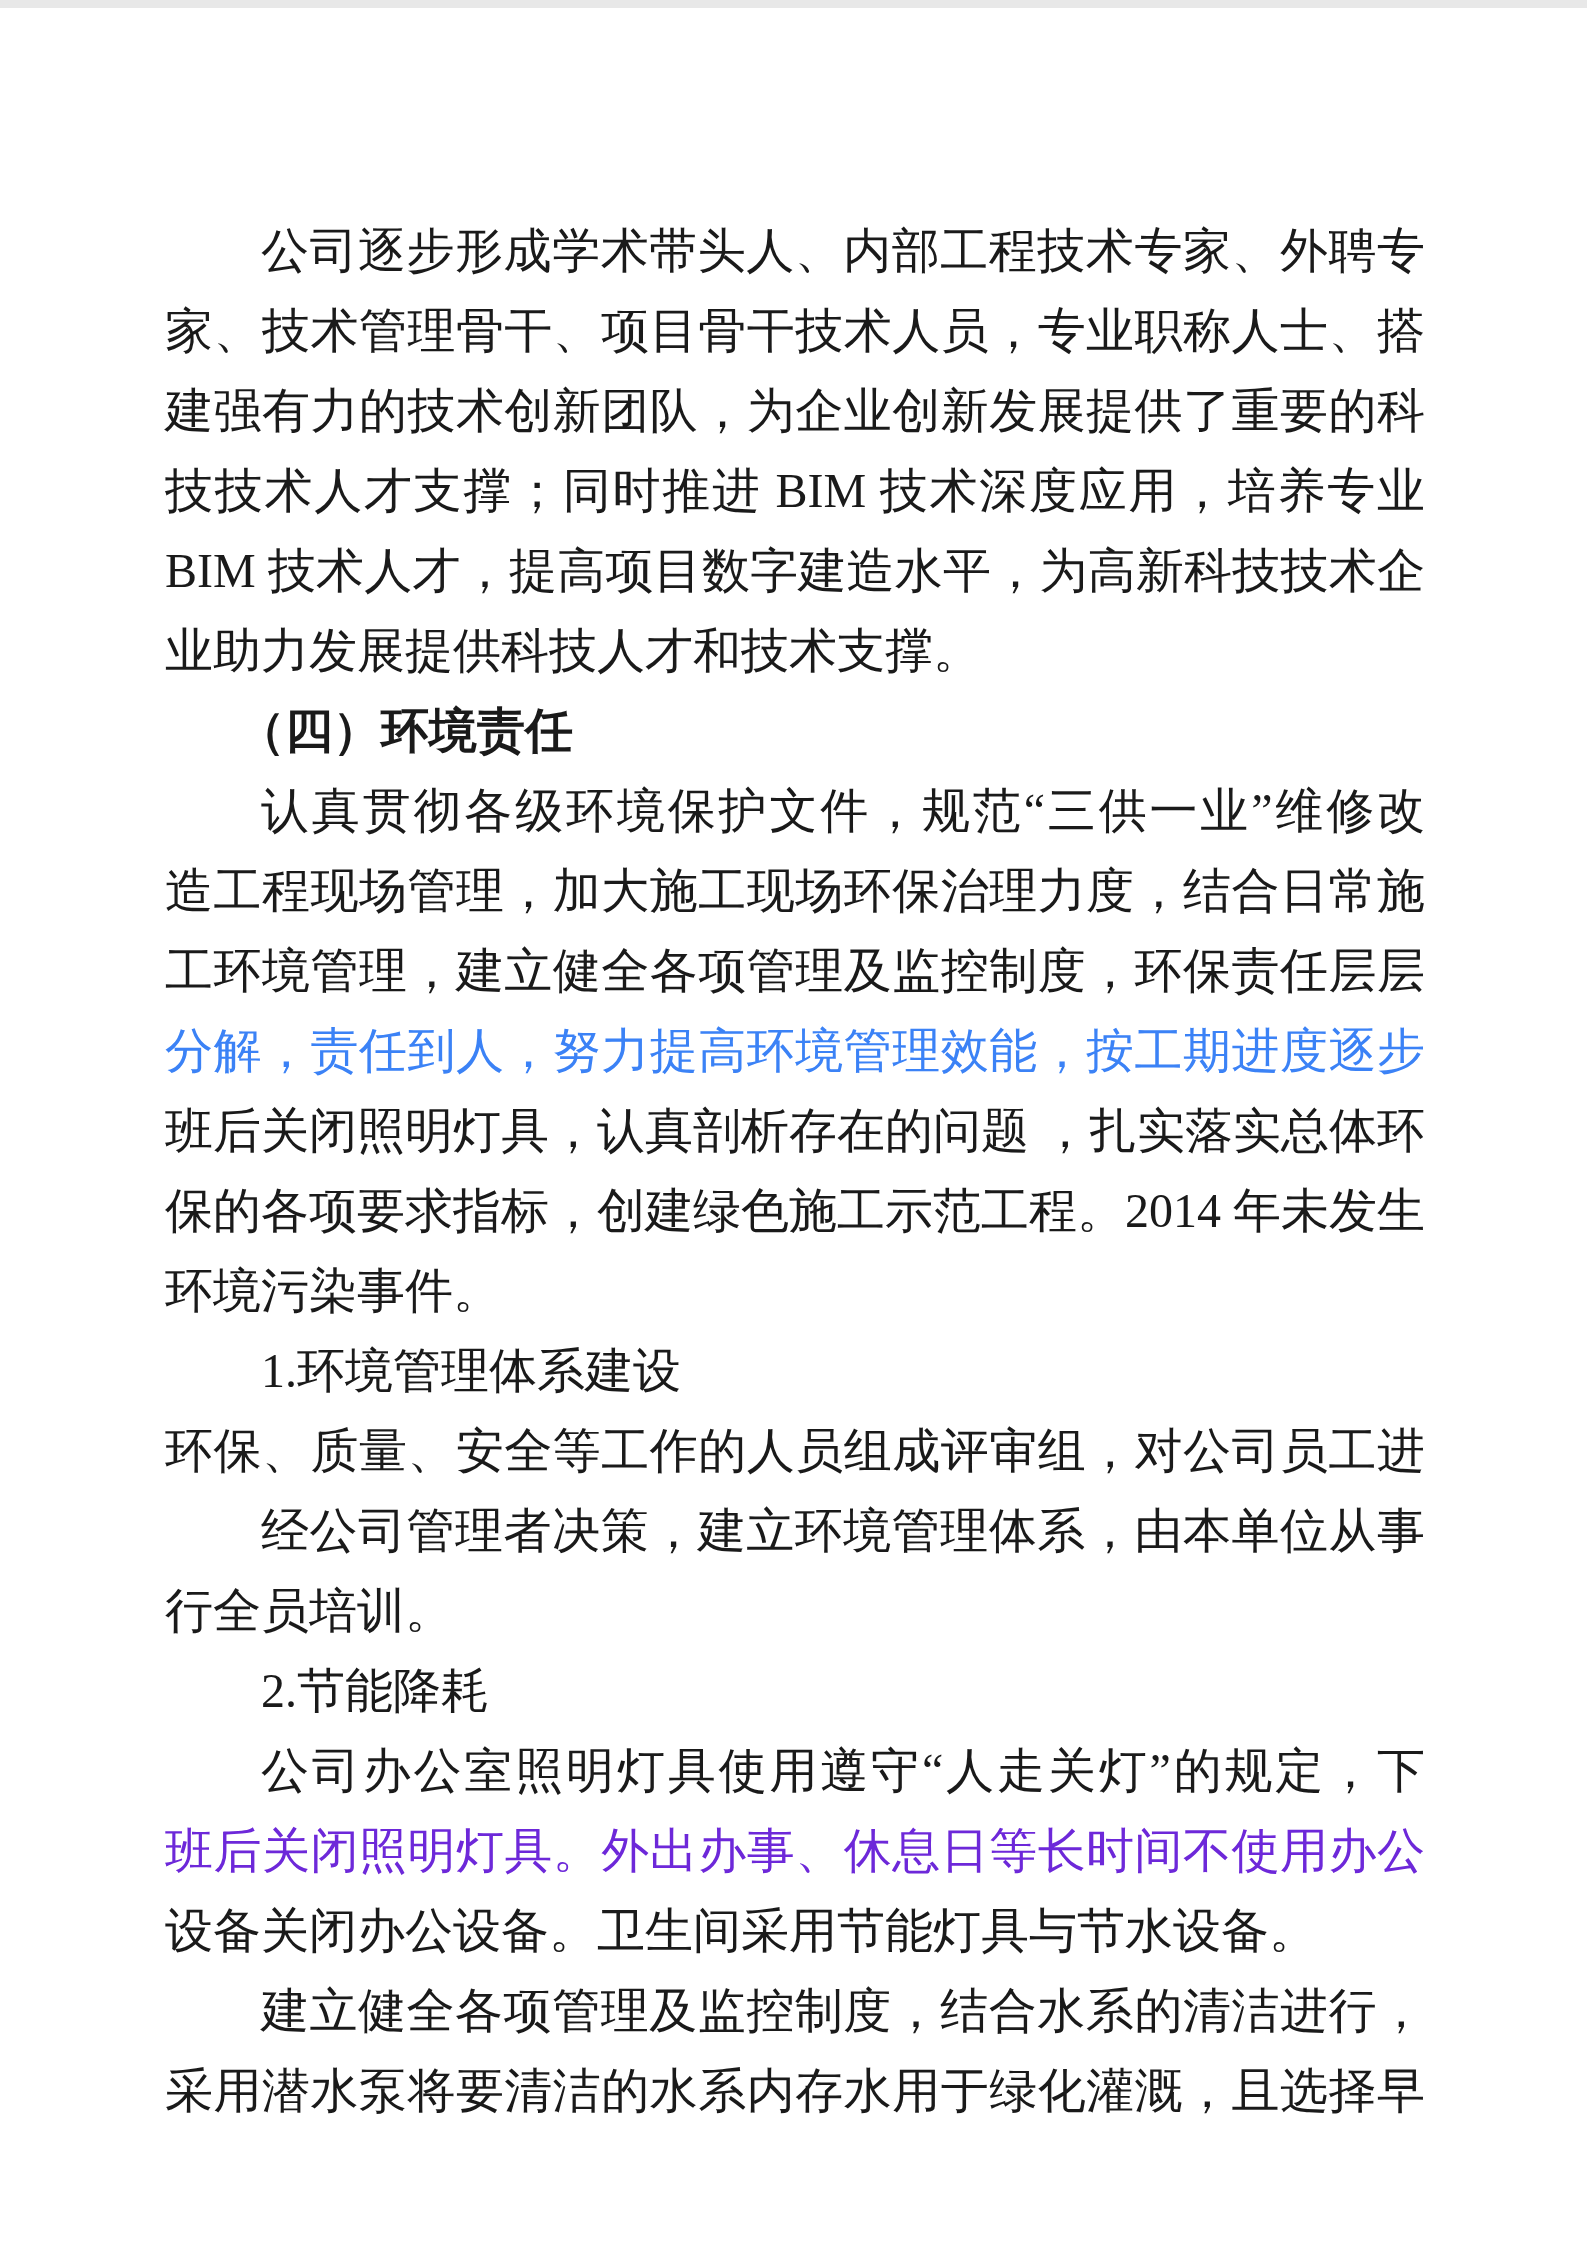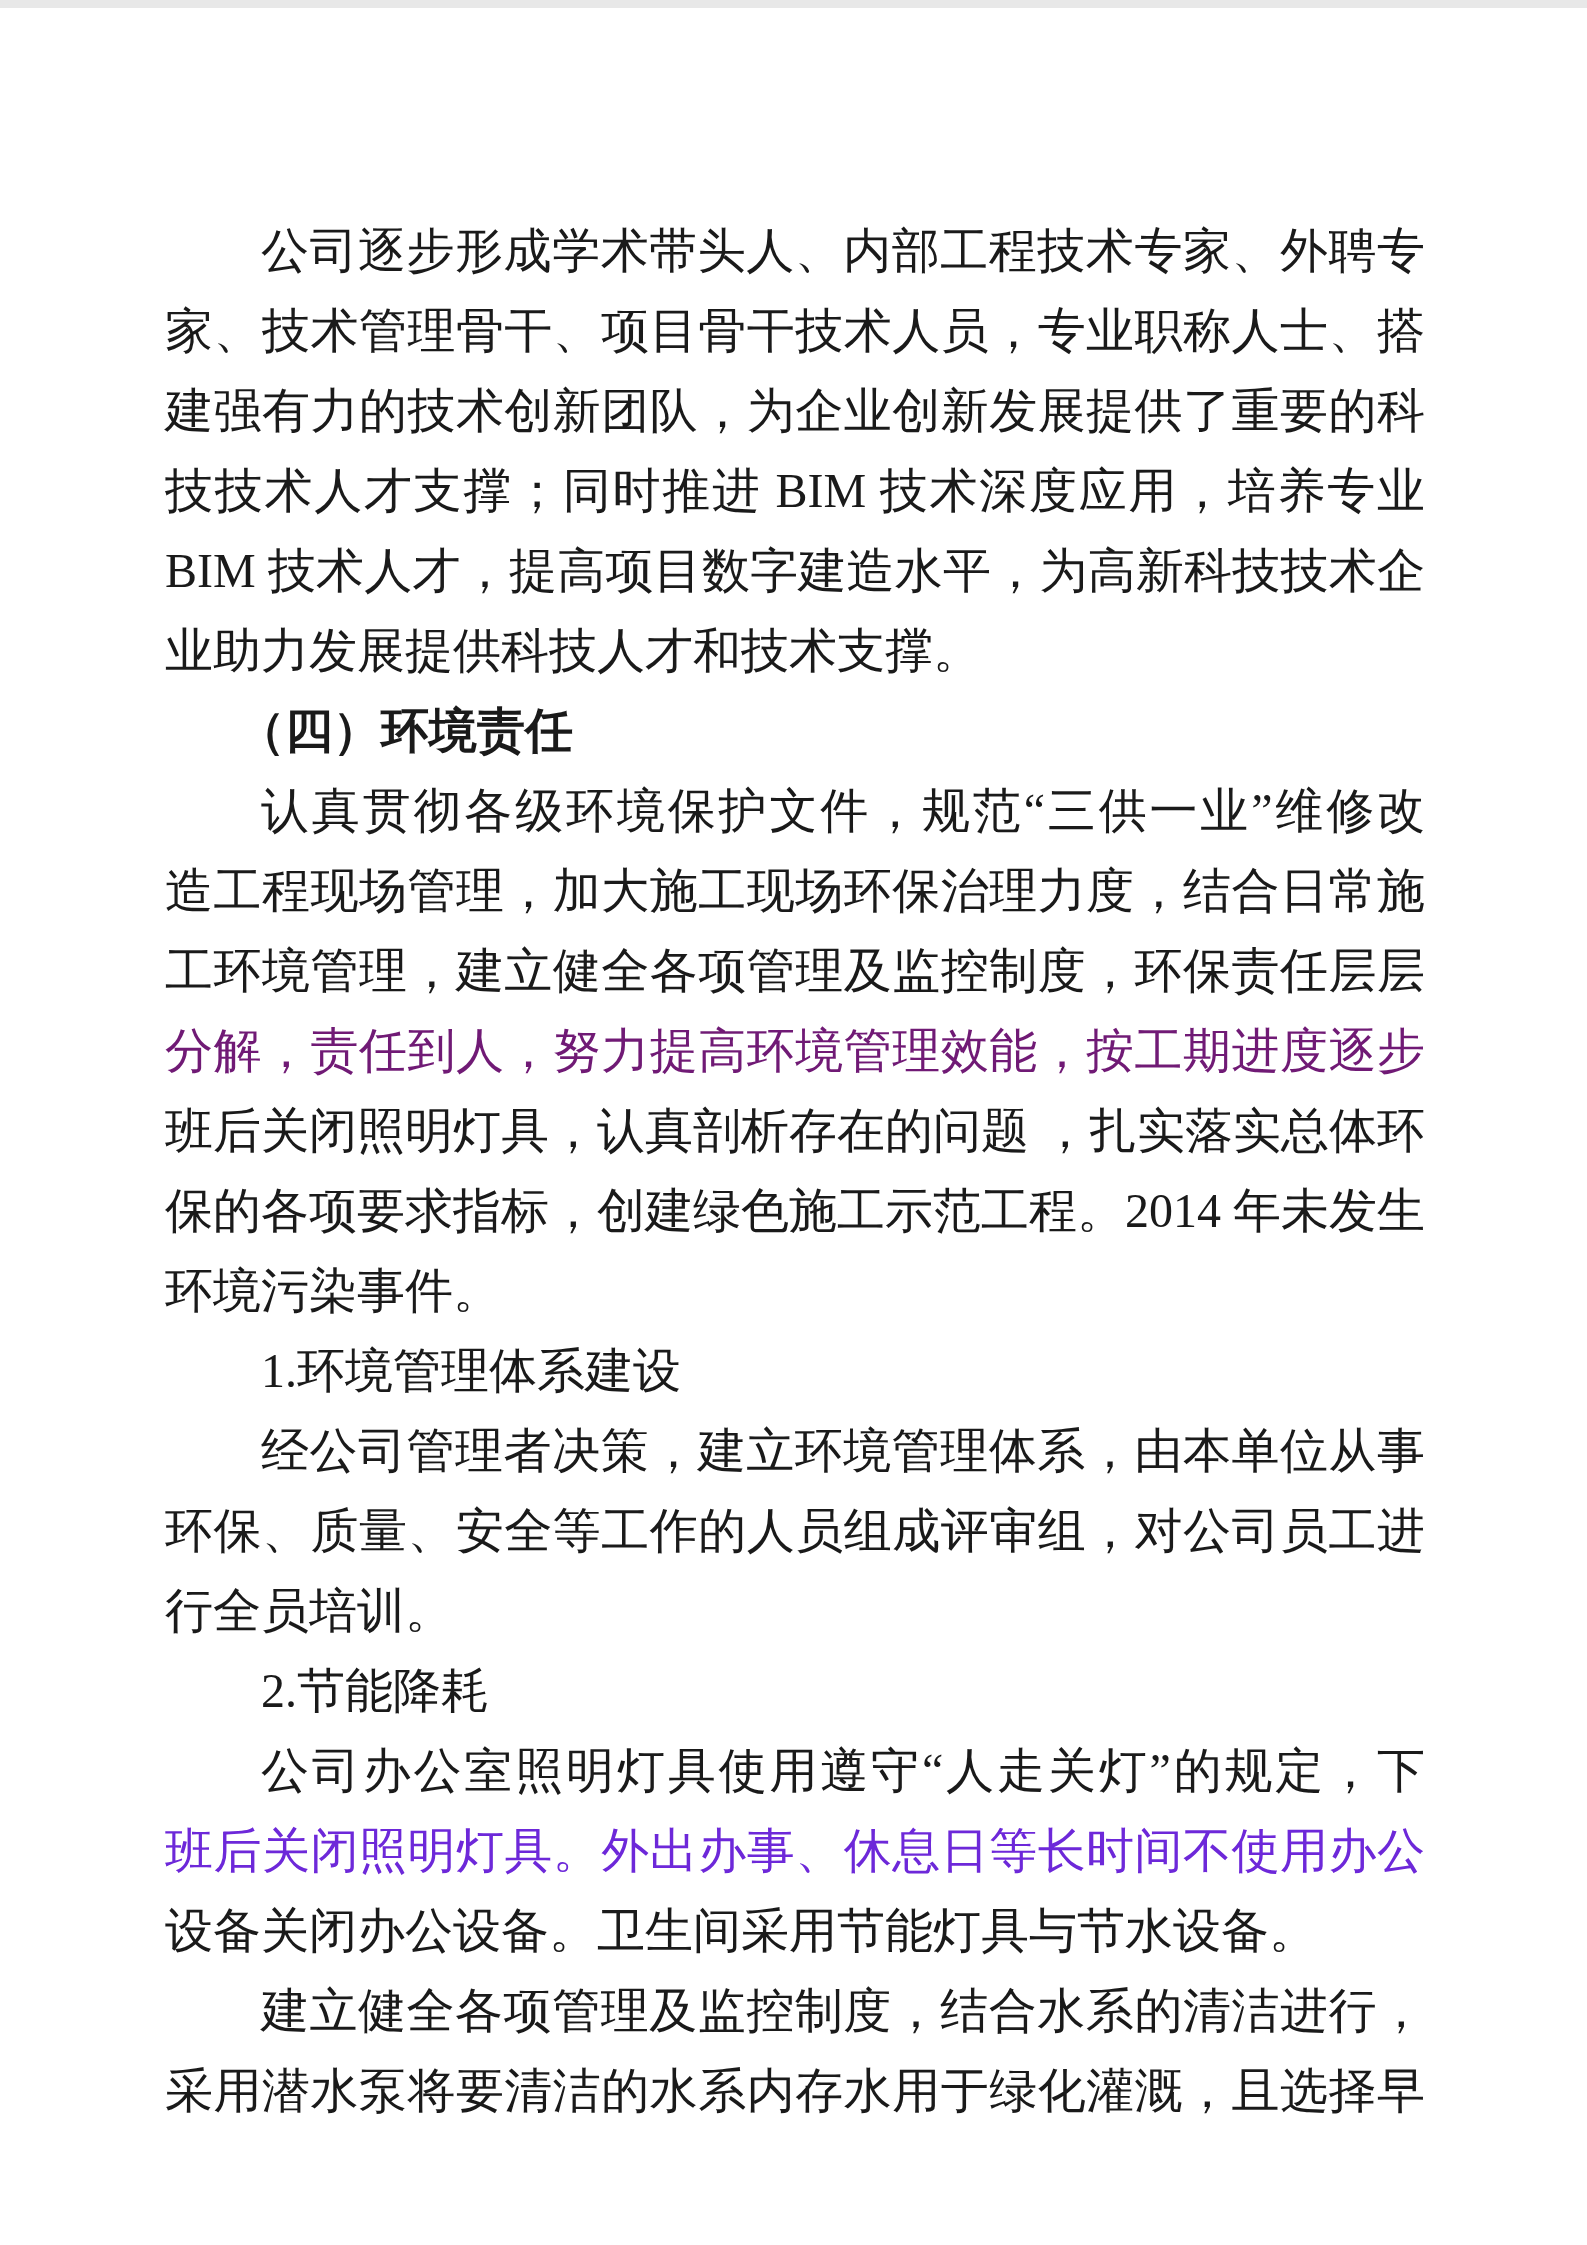--- a/index.html
+++ b/index.html
@@ -50,31 +50,31 @@
         <div class="line fill" style="color: rgb(26, 26, 26);">BIM 技术人才，提高项目数字建造水平，为高新科技技术企</div>
         <div class="line" style="color: rgb(26, 26, 26);">业助力发展提供科技人才和技术支撑。</div>
       </div>
       <div>
         <div class="line bold" style="text-indent: 1.5em; color: rgb(26, 26, 26);">（四）环境责任</div>
       </div>
       <div>
         <div class="line fill" style="text-indent: 2em; color: rgb(26, 26, 26);">认真贯彻各级环境保护文件，规范“三供一业”维修改</div>
         <div class="line fill" style="color: rgb(26, 26, 26);">造工程现场管理，加大施工现场环保治理力度，结合日常施</div>
         <div class="line fill" style="color: rgb(26, 26, 26);">工环境管理，建立健全各项管理及监控制度，环保责任层层</div>
-        <div class="line fill" style="color: #701a75; font-family: Liberation Serif, serif;">分解，责任到人，努力提高环境管理效能，按工期进度逐步</div>
+        <div class="line fill" style="color: #3b82f6; font-family: Liberation Serif, serif;">分解，责任到人，努力提高环境管理效能，按工期进度逐步</div>
         <div class="line fill" style="color: rgb(26, 26, 26);">班后关闭照明灯具，认真剖析存在的问题 ，扎实落实总体环</div>
         <div class="line fill" style="color: rgb(26, 26, 26);">保的各项要求指标，创建绿色施工示范工程。2014 年未发生</div>
         <div class="line" style="color: rgb(26, 26, 26);">环境污染事件。</div>
       </div>
       <div>
         <div class="line" style="text-indent: 2em; color: rgb(26, 26, 26);">1.环境管理体系建设</div>
       </div>
       <div>
+        <div class="line fill" style="color: rgb(26, 26, 26);">环保、质量、安全等工作的人员组成评审组，对公司员工进</div>
         <div class="line fill" style="text-indent: 2em; color: rgb(26, 26, 26);">经公司管理者决策，建立环境管理体系，由本单位从事</div>
-        <div class="line fill" style="color: rgb(26, 26, 26);">环保、质量、安全等工作的人员组成评审组，对公司员工进</div>
         <div class="line" style="color: rgb(26, 26, 26);">行全员培训。</div>
       </div>
       <div>
         <div class="line" style="text-indent: 2em; color: rgb(26, 26, 26);">2.节能降耗</div>
       </div>
       <div>
         <div class="line fill" style="text-indent: 2em; color: rgb(26, 26, 26);">公司办公室照明灯具使用遵守“人走关灯”的规定，下</div>
         <div class="line fill" style="color: #6d28d9;">班后关闭照明灯具。外出办事、休息日等长时间不使用办公</div>
         <div class="line" style="color: rgb(26, 26, 26);">设备关闭办公设备。卫生间采用节能灯具与节水设备。</div>
       </div>

